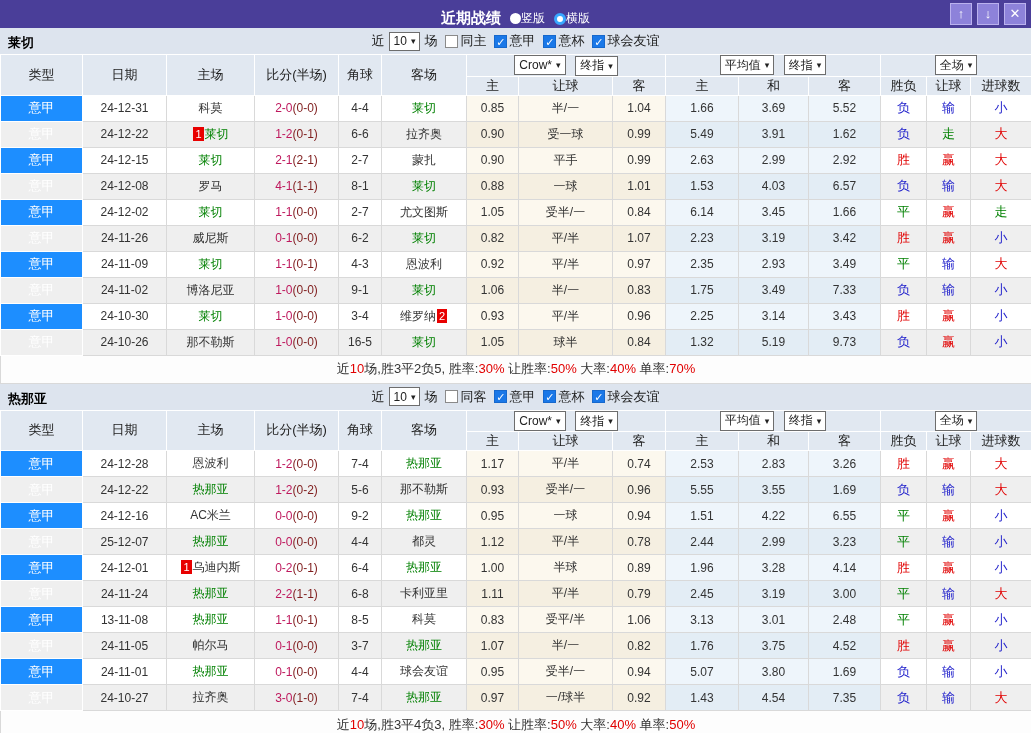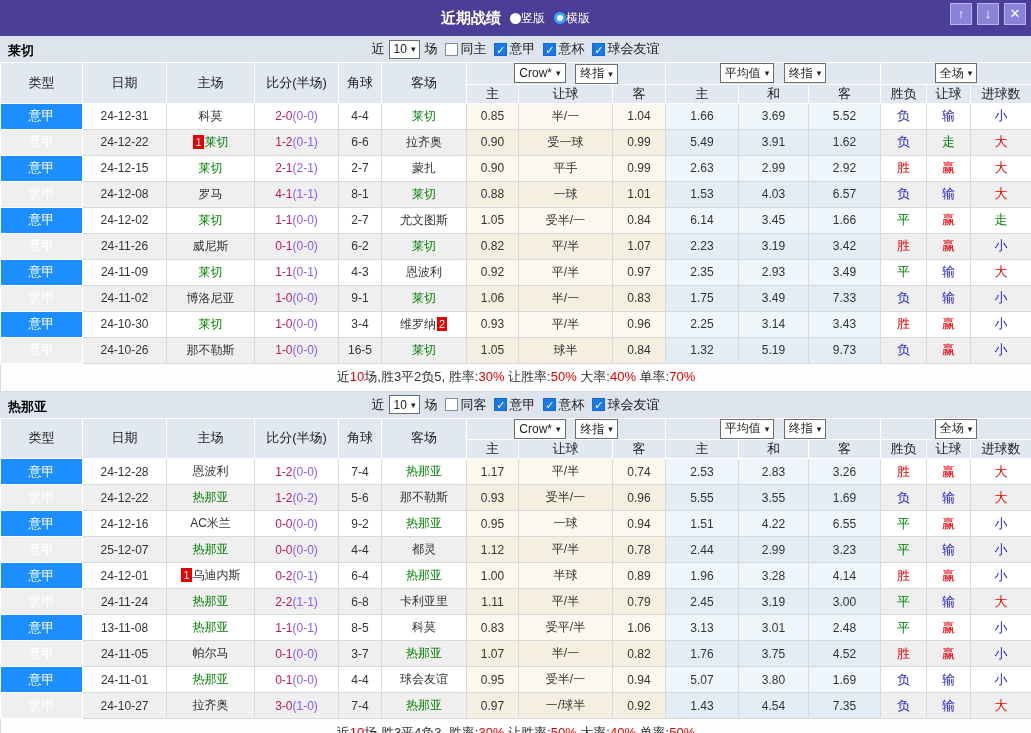--- a/index.html
+++ b/index.html
@@ -1,18 +1,18 @@
 <!DOCTYPE html>
 <html><head>
 <meta charset="utf-8">
 <style>
   html,body{margin:0;padding:0;width:1031px;height:733px;overflow:hidden;
     background:#dde4ee;font-family:"Liberation Sans","DejaVu Sans",sans-serif;}
   
-  .titlebar{height:36px;background:#4a3e99;position:relative;display:flex;align-items:center;}
+  .titlebar{height:28px;background:#4a3e99;position:relative;display:flex;align-items:flex-end;}
   .title-center{flex:1;display:flex;justify-content:center;align-items:center;gap:9px;color:#fff;}
   .app-title{font-weight:bold;font-size:15px;}
   .radio-wrap{display:flex;align-items:center;font-size:12px;color:#fff;cursor:default;}
   .rad1{width:11px;height:11px;border-radius:50%;background:#fff;display:inline-block;}
   .rad2{width:6px;height:6px;border-radius:50%;background:#fff;border:3px solid #38a7ff;display:inline-block;}
   .tbtns{position:absolute;right:5px;top:3px;display:flex;gap:5px;}
   .tbtn{width:22px;height:22px;background:#8d82da;border:1px solid #bab1ee;color:#fff;
     font-weight:bold;text-align:center;line-height:20px;font-size:13px;cursor:pointer;box-sizing:border-box;}
   
   .filter-row{height:26px;position:relative;}
@@ -32,21 +32,21 @@
   .h2 th{height:17px;}
   .grp .sel{height:20px;}
   tbody td{border:1px solid #d9d9d9;text-align:center;font-size:12px;height:25px;color:#333;padding:0;overflow:hidden;}
   td.lg{background:#1d8eff;color:#fff;border-color:#fff;font-size:13px;}
   tr.alt td{background:#efefef;}
   td.od{background:#fcf8ee;} tr.alt td.od{background:#f5efe1;}
   td.eu{background:#eef5fb;} tr.alt td.eu{background:#e3edf5;}
   td.oc{font-size:13px;}
   .self{color:#008000;}
   .badge{background:#e80000;color:#fff;font-size:11px;padding:0 2px;margin:0 1px;display:inline-block;height:14px;line-height:14px;}
-  .ft{color:#be185d;} .ht{color:#8b5cf6;}
+  .ft{color:#be185d;} .ht{color:#7f1d1d;}
   .r{color:#e10000;} .g{color:#008000;} .b{color:#2323cc;}
   td.summary{height:25px;text-align:center;font-size:13px;background:#fdfdfd;border:1px solid #d9d9d9;color:#333;}
   .sr{color:#e10000;}
   .section{margin:0;border-radius:11px;}
 </style>
 </head>
 <body>
 
 <div class="titlebar">
   <div class="title-center">

